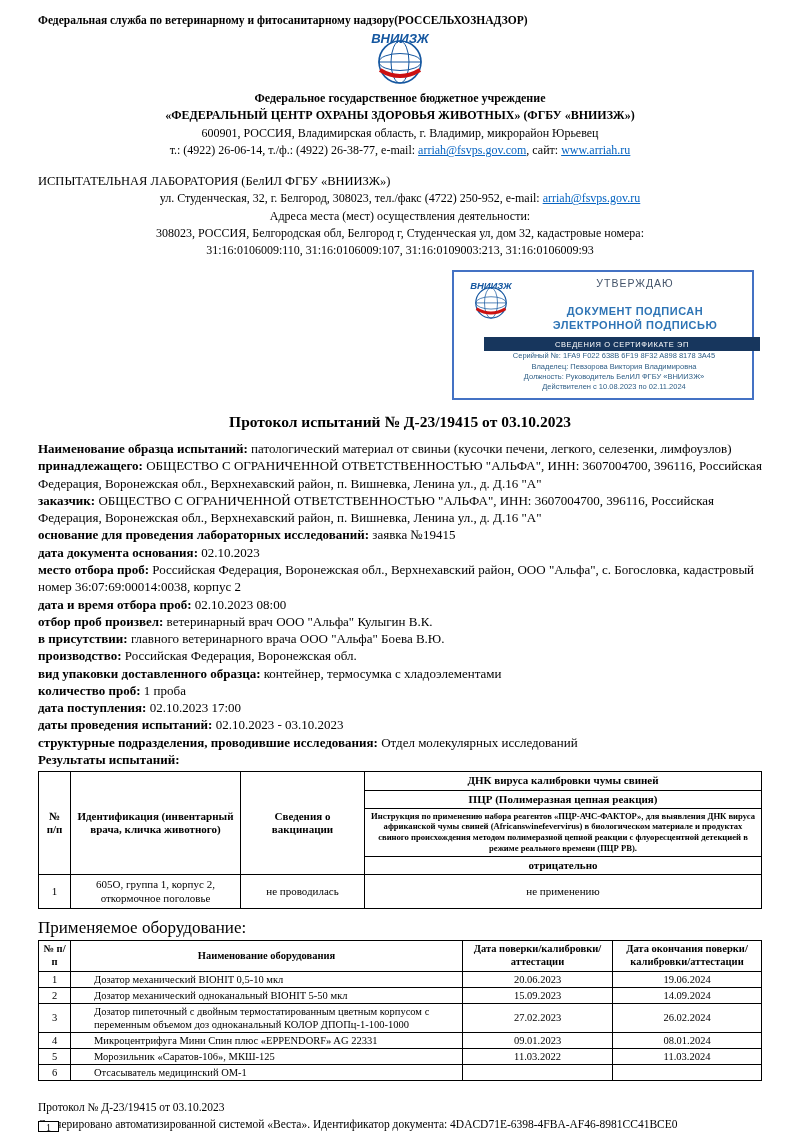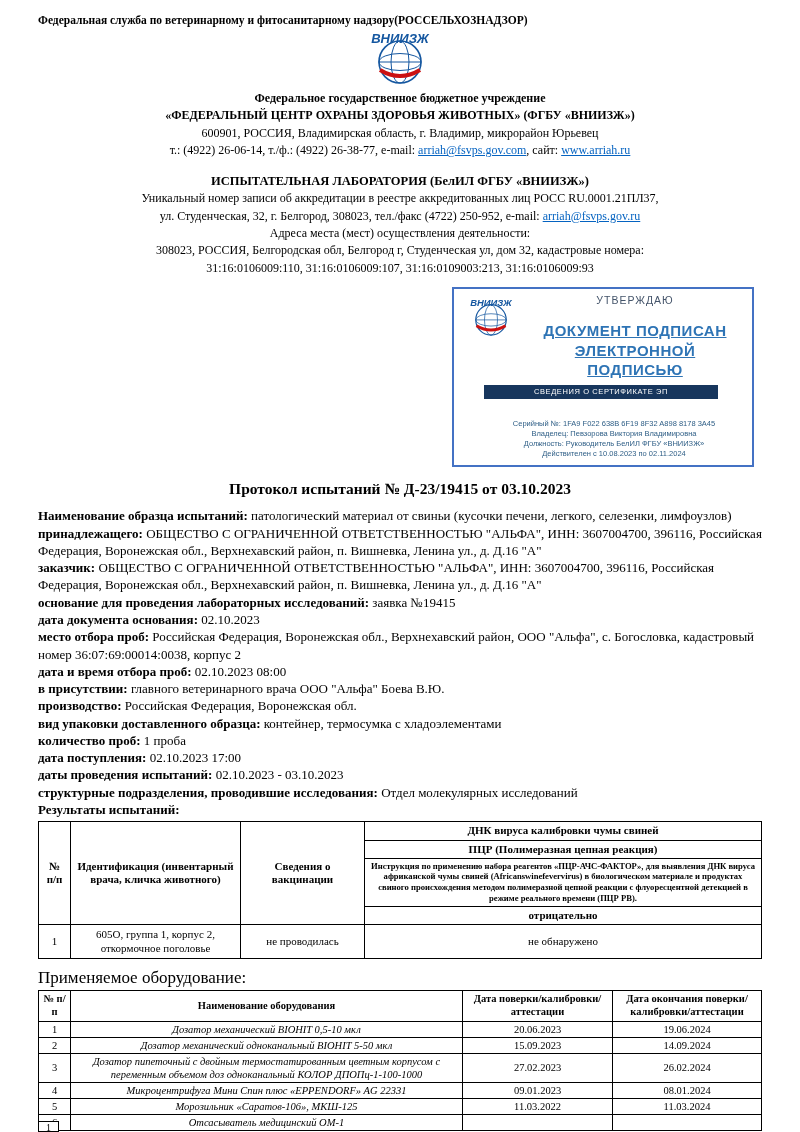--- a/index.html
+++ b/index.html
@@ -7,48 +7,48 @@
     width:800px; height:1132px; background:#ffffff; color:#000;
     font-family:"Liberation Serif","DejaVu Serif",serif;
     position:relative; overflow:hidden;
   }
   .doc { padding:14px 38px 0 38px; }
   .hdr-agency { font-size:11.5px; font-weight:bold; }
   .logo-wrap { text-align:center; margin:4px 0 0 0; }
   .hl { font-size:12px; text-align:center; line-height:1.45; }
   .hl.b { font-weight:bold; }
   a { color:#0563c1; text-decoration:underline; }
-  .lab-title { margin-top:12px; font-weight:bold; font-size:12.5px; text-align:center; line-height:1.5; }
+  .lab-title { margin-top:12px; font-weight:normal; font-size:12.5px; text-align:left; line-height:1.5; }
 
   .stamp-row { display:flex; justify-content:flex-end; margin:10px 8px 0 0; }
   .stamp { width:302px; border:2px solid #4472c4; padding:5px 8px 6px 8px; background:#fff; }
   .stamp-top { display:flex; align-items:flex-start; }
   .stamp-logo-box { flex:0 0 64px; padding-top:2px; }
   .stamp-right { flex:1; text-align:center; }
   .approve { font-family:"Liberation Sans","DejaVu Sans",sans-serif; font-size:10.5px; color:#44546a; letter-spacing:1px; margin-bottom:15px; }
-  .signed { font-family:"Liberation Sans","DejaVu Sans",sans-serif; font-size:15px; font-weight:bold; letter-spacing:.5px; color:#2e74b5; line-height:1.3;text-decoration:underline; }
-  .cert-bar { background:#17365d; color:#fff; font-family:"Liberation Sans","DejaVu Sans",sans-serif; font-size:7.5px; letter-spacing:.6px; text-align:center; padding:2.5px 0; width:234px; margin:5px 0 20px 22px; }
+  .signed { font-family:"Liberation Sans","DejaVu Sans",sans-serif; font-size:11px; font-weight:bold; letter-spacing:.5px; color:#2e74b5; line-height:1.3; }
+  .cert-bar { background:#17365d; color:#fff; font-family:"Liberation Sans","DejaVu Sans",sans-serif; font-size:7.5px; letter-spacing:.6px; text-align:center; padding:2.5px 0; width:276px; margin:5px 0 0 22px; }
   .cert-lines { margin-left:22px; font-family:"Liberation Sans","DejaVu Sans",sans-serif; font-size:7.5px; color:#2e5e86; line-height:1.35; text-align:center; }
 
   .title { text-align:center; font-weight:bold; font-size:15.5px; margin:13px 0 9px 0; }
   .field { font-size:13px; line-height:1.33; }
   .field b { font-weight:bold; }
 
   table { border-collapse:collapse; width:100%; table-layout:fixed; }
   td { border:1px solid #000; vertical-align:middle; }
 
   .results { margin-top:3px; font-size:11px; }
   .results .hc { font-weight:bold; text-align:center; padding:2px 4px; line-height:1.2; }
   .results .method { font-size:8.6px; padding:2px 6px; line-height:1.25; }
   .results .dc { text-align:center; padding:3px 5px; line-height:1.25; }
 
   .equip-label { font-size:17px; margin-top:9px; }
   .equip { margin-top:2px; font-size:10.5px; }
   .equip .hc { font-weight:bold; text-align:center; padding:2px 3px; line-height:1.2; }
-  .equip .nm { text-align:center; padding:1px 5px; line-height:1.25;font-style:italic; }
+  .equip .nm { text-align:left; padding:1px 23px; line-height:1.25; }
   .equip .dt { text-align:center; padding:1px 3px; }
 
   .footer { font-size:11.5px; margin-top:18px; line-height:1.45; }
   .pageno { position:absolute; left:38px; bottom:0; border:1px solid #000; font-size:10px; padding:0 7px; height:11px; line-height:11px; background:#fff; }
 </style>
 </head>
 <body>
 
 <div class="doc">
 
@@ -64,21 +64,20 @@
       <text x="40" y="13" text-anchor="middle" font-size="13" font-weight="bold" font-style="italic" fill="#1557a0" font-family="Liberation Sans, sans-serif">ВНИИЗЖ</text>
     </svg>
   </div>
 
   <div class="hl b">Федеральное государственное бюджетное учреждение</div>
   <div class="hl b">«ФЕДЕРАЛЬНЫЙ ЦЕНТР ОХРАНЫ ЗДОРОВЬЯ ЖИВОТНЫХ» (ФГБУ «ВНИИЗЖ»)</div>
   <div class="hl">600901, РОССИЯ, Владимирская область, г. Владимир, микрорайон Юрьевец</div>
   <div class="hl"><span>т.: (4922) 26-06-14, т./ф.: (4922) 26-38-77, e-mail: </span><a href="#">arriah@fsvps.gov.com</a><span>, сайт: </span><a href="#">www.arriah.ru</a></div>
 
   <div class="lab-title">ИСПЫТАТЕЛЬНАЯ ЛАБОРАТОРИЯ (БелИЛ ФГБУ «ВНИИЗЖ»)</div>
-  <div class="hl">Уникальный номер записи об аккредитации в реестре аккредитованных лиц РОСС RU.0001.21ПЛ37,</div>
   <div class="hl"><span>ул. Студенческая, 32, г. Белгород, 308023, тел./факс (4722) 250-952, e-mail: </span><a href="#">arriah@fsvps.gov.ru</a></div>
   <div class="hl">Адреса места (мест) осуществления деятельности:</div>
   <div class="hl">308023, РОССИЯ, Белгородская обл, Белгород г, Студенческая ул, дом 32, кадастровые номера:</div>
   <div class="hl">31:16:0106009:110, 31:16:0106009:107, 31:16:0109003:213, 31:16:0106009:93</div>
 
   <div class="stamp-row">
     <div class="stamp">
       <div class="stamp-top">
         <div class="stamp-logo-box">
           <svg width="58" height="42" viewBox="0 0 80 56">
@@ -108,20 +107,21 @@
 
   <div class="title">Протокол испытаний № Д-23/19415 от 03.10.2023</div>
 
   <p class="field"><b>Наименование образца испытаний:</b> <span>патологический материал от свиньи (кусочки печени, легкого, селезенки, лимфоузлов)</span></p>
   <p class="field"><b>принадлежащего:</b> <span>ОБЩЕСТВО С ОГРАНИЧЕННОЙ ОТВЕТСТВЕННОСТЬЮ "АЛЬФА", ИНН: 3607004700, 396116, Российская Федерация, Воронежская обл., Верхнехавский район, п. Вишневка, Ленина ул., д. Д.16 "А"</span></p>
   <p class="field"><b>заказчик:</b> <span>ОБЩЕСТВО С ОГРАНИЧЕННОЙ ОТВЕТСТВЕННОСТЬЮ "АЛЬФА", ИНН: 3607004700, 396116, Российская Федерация, Воронежская обл., Верхнехавский район, п. Вишневка, Ленина ул., д. Д.16 "А"</span></p>
   <p class="field"><b>основание для проведения лабораторных исследований:</b> <span>заявка №19415</span></p>
   <p class="field"><b>дата документа основания:</b> <span>02.10.2023</span></p>
   <p class="field"><b>место отбора проб:</b> <span>Российская Федерация, Воронежская обл., Верхнехавский район, ООО "Альфа", с. Богословка, кадастровый номер 36:07:69:00014:0038, корпус 2</span></p>
   <p class="field"><b>дата и время отбора проб:</b> <span>02.10.2023 08:00</span></p>
+  <p class="field"><b>отбор проб произвел:</b> <span>ветеринарный врач ООО "Альфа" Кулыгин В.К.</span></p>
   <p class="field"><b>в присутствии:</b> <span>главного ветеринарного врача ООО "Альфа" Боева В.Ю.</span></p>
   <p class="field"><b>производство:</b> <span>Российская Федерация, Воронежская обл.</span></p>
   <p class="field"><b>вид упаковки доставленного образца:</b> <span>контейнер, термосумка с хладоэлементами</span></p>
   <p class="field"><b>количество проб:</b> <span>1 проба</span></p>
   <p class="field"><b>дата поступления:</b> <span>02.10.2023 17:00</span></p>
   <p class="field"><b>даты проведения испытаний:</b> <span>02.10.2023 - 03.10.2023</span></p>
   <p class="field"><b>структурные подразделения, проводившие исследования:</b> <span>Отдел молекулярных исследований</span></p>
   <p class="field"><b>Результаты испытаний:</b></p>
 
   <table class="results">
@@ -144,21 +144,21 @@
     <tr>
           <td class="hc method">Инструкция по применению набора реагентов «ПЦР-АЧС-ФАКТОР», для выявления ДНК вируса африканской чумы свиней (Africanswinefevervirus) в биологическом материале и продуктах свиного происхождения методом полимеразной цепной реакции с флуоресцентной детекцией в режиме реального времени (ПЦР РВ).</td>
         </tr>
     <tr>
           <td class="hc">отрицательно</td>
         </tr>
     <tr>
       <td class="dc">1</td>
       <td class="dc">605О, группа 1, корпус 2, откормочное поголовье</td>
       <td class="dc">не проводилась</td>
-      <td class="dc">не обнаружено</td>
+      <td class="dc">не применению</td>
     </tr>
   </tbody>
     </table>
 
   <div class="equip-label">Применяемое оборудование:</div>
 
   <table class="equip">
     <colgroup>
         <col style="width:32px">
         <col style="width:392px">

